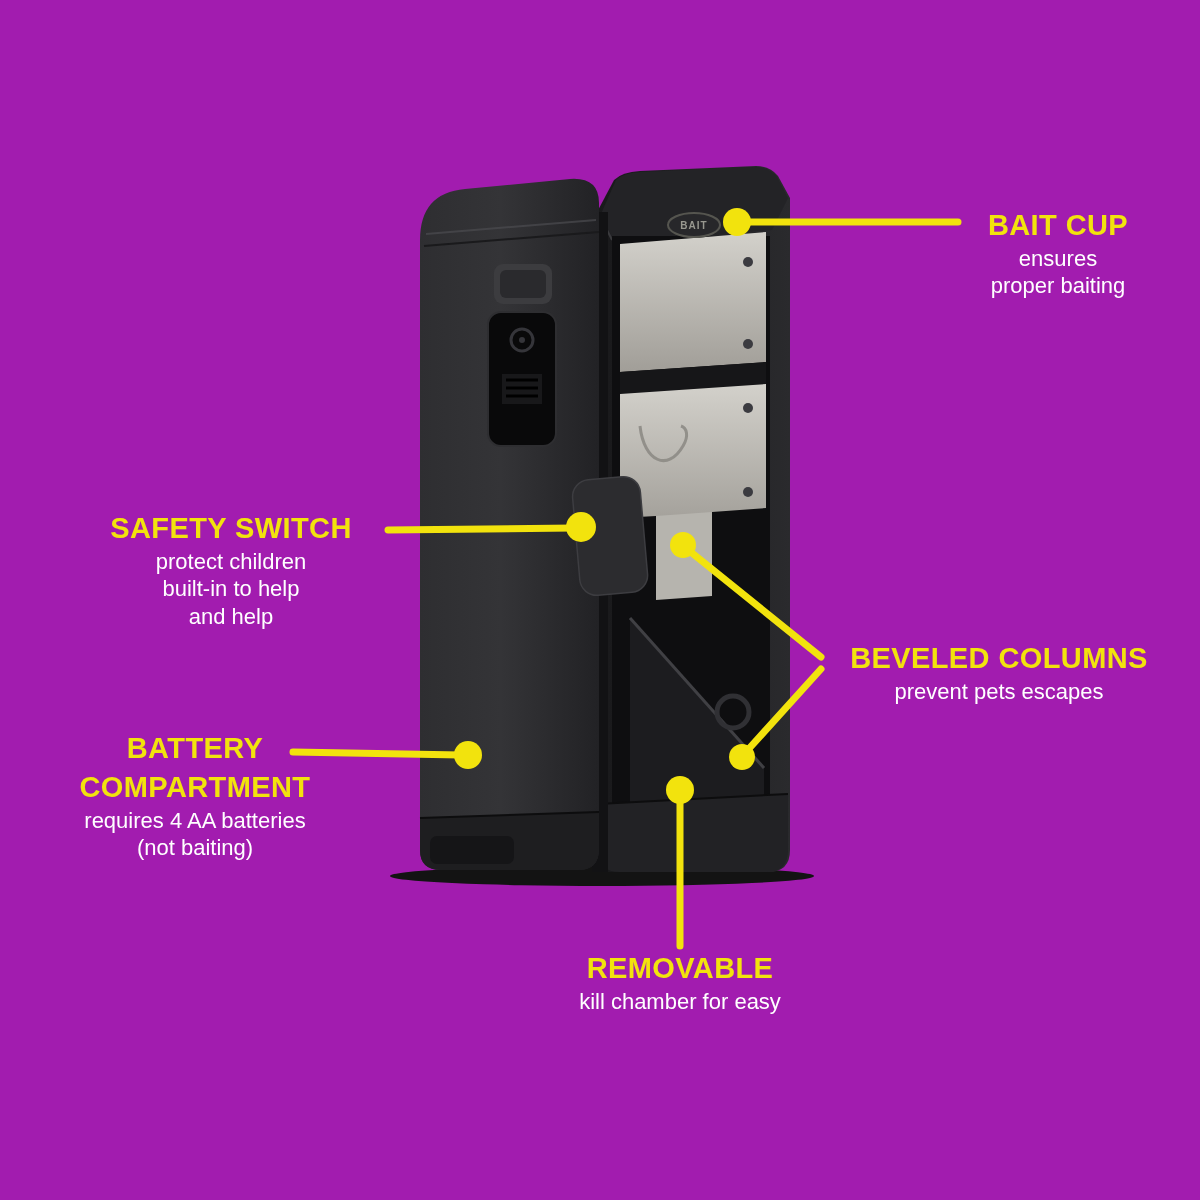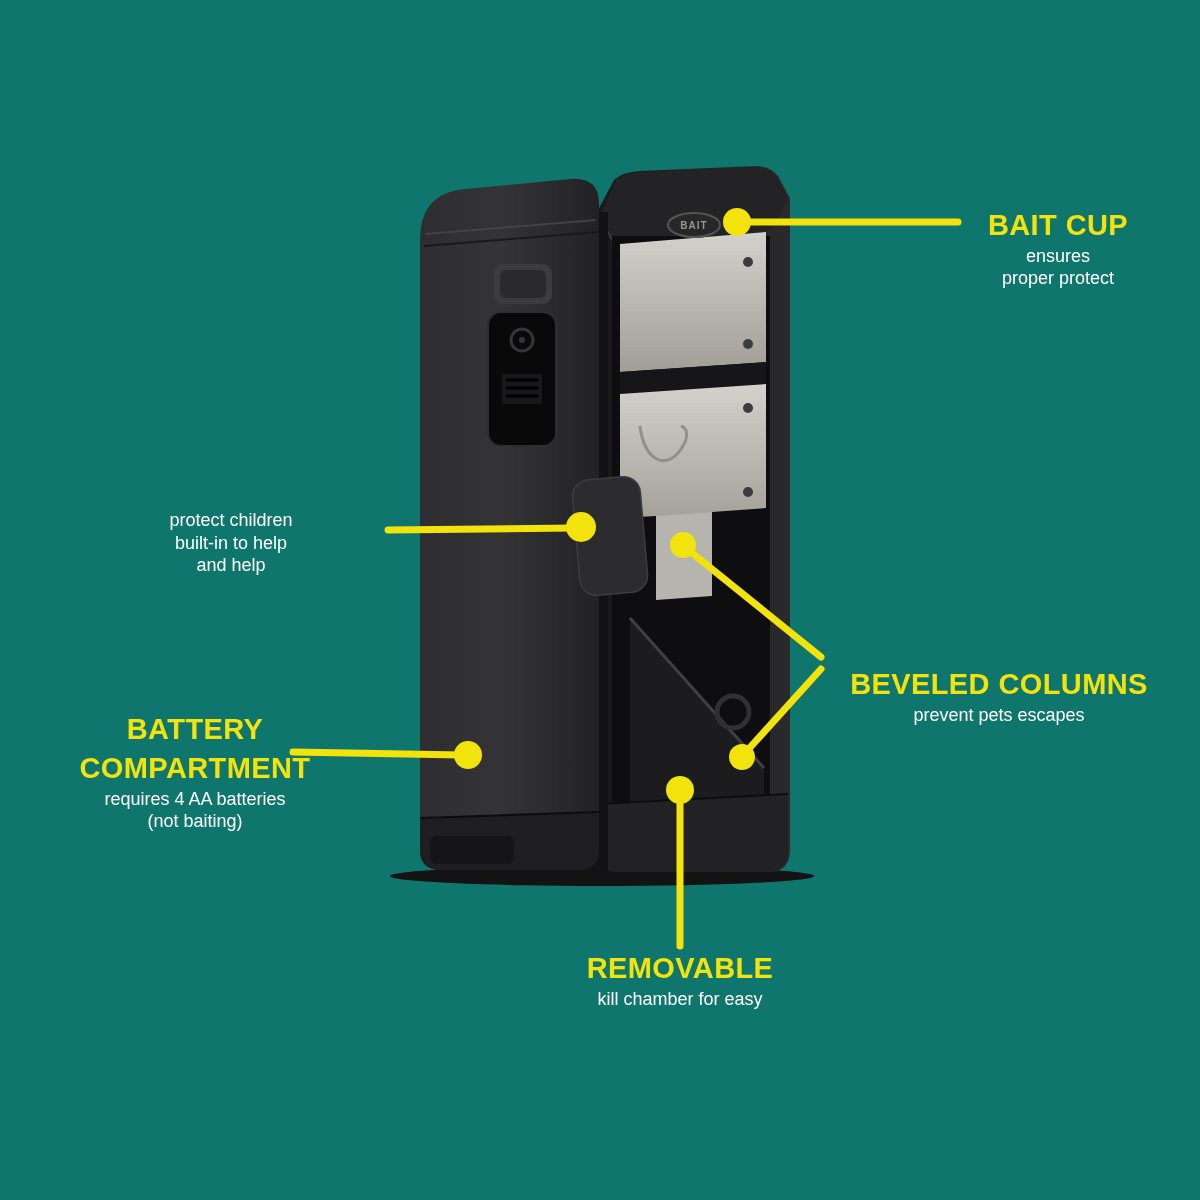--- a/index.html
+++ b/index.html
@@ -1,29 +1,29 @@
 <!DOCTYPE html>
 <html><head>
 <meta charset="utf-8">
 <style>
   html, body { margin:0; padding:0; background:#000000; }
   .canvas {
-    position:relative; width:1200px; height:1200px; background:#0f766e;
+    position:relative; width:1200px; height:1200px; background:#a21caf;
     overflow:hidden; font-family:"Liberation Sans","DejaVu Sans",sans-serif;
   }
   .overlay { position:absolute; left:0; top:0; width:1200px; height:1200px; }
   .callout { position:absolute; text-align:center; }
   .callout .title {
     color:#f2e30d; font-weight:700; font-size:29px; line-height:1.34; letter-spacing:0.4px;
   }
-  .callout .desc { color:#ffffff; font-size:18px; line-height:1.25; }
+  .callout .desc { color:#ffffff; font-size:22px; line-height:1.25; }
   #c-bait      { left:943px; top:206px; width:230px; }
   #c-safety    { left:55px;  top:509px; width:352px; }
-  #c-battery   { left:20px;  top:710px; width:350px; }
-  #c-beveled   { left:815px; top:665px; width:368px; }
+  #c-battery   { left:20px;  top:729px; width:350px; }
+  #c-beveled   { left:815px; top:639px; width:368px; }
   #c-removable { left:478px; top:949px; width:404px; }
 </style>
 </head>
 <body>
 
 <div class="canvas">
 
   <svg class="overlay" width="1200" height="1200" viewBox="0 0 1200 1200" aria-hidden="true">
     <defs>
       <linearGradient id="bodyGrad" x1="0" y1="0" x2="1" y2="0">
@@ -115,24 +115,25 @@
       <circle cx="468" cy="755" r="14"></circle>
       <circle cx="683" cy="545" r="13"></circle>
       <circle cx="742" cy="757" r="13"></circle>
       <circle cx="680" cy="790" r="14"></circle>
     </g>
   </svg>
 
   <div class="callout" id="c-bait">
     <div class="title">BAIT CUP</div>
     <div class="desc">ensures</div>
-    <div class="desc">proper protect</div>
+    <div class="desc">proper baiting</div>
   </div>
 
   <div class="callout" id="c-safety">
+    <div class="title">SAFETY SWITCH</div>
     <div class="desc">protect children</div>
     <div class="desc">built-in to help</div>
     <div class="desc">and help</div>
   </div>
 
   <div class="callout" id="c-battery">
     <div class="title">BATTERY</div>
     <div class="title">COMPARTMENT</div>
     <div class="desc">requires 4 AA batteries</div>
     <div class="desc">(not baiting)</div>

